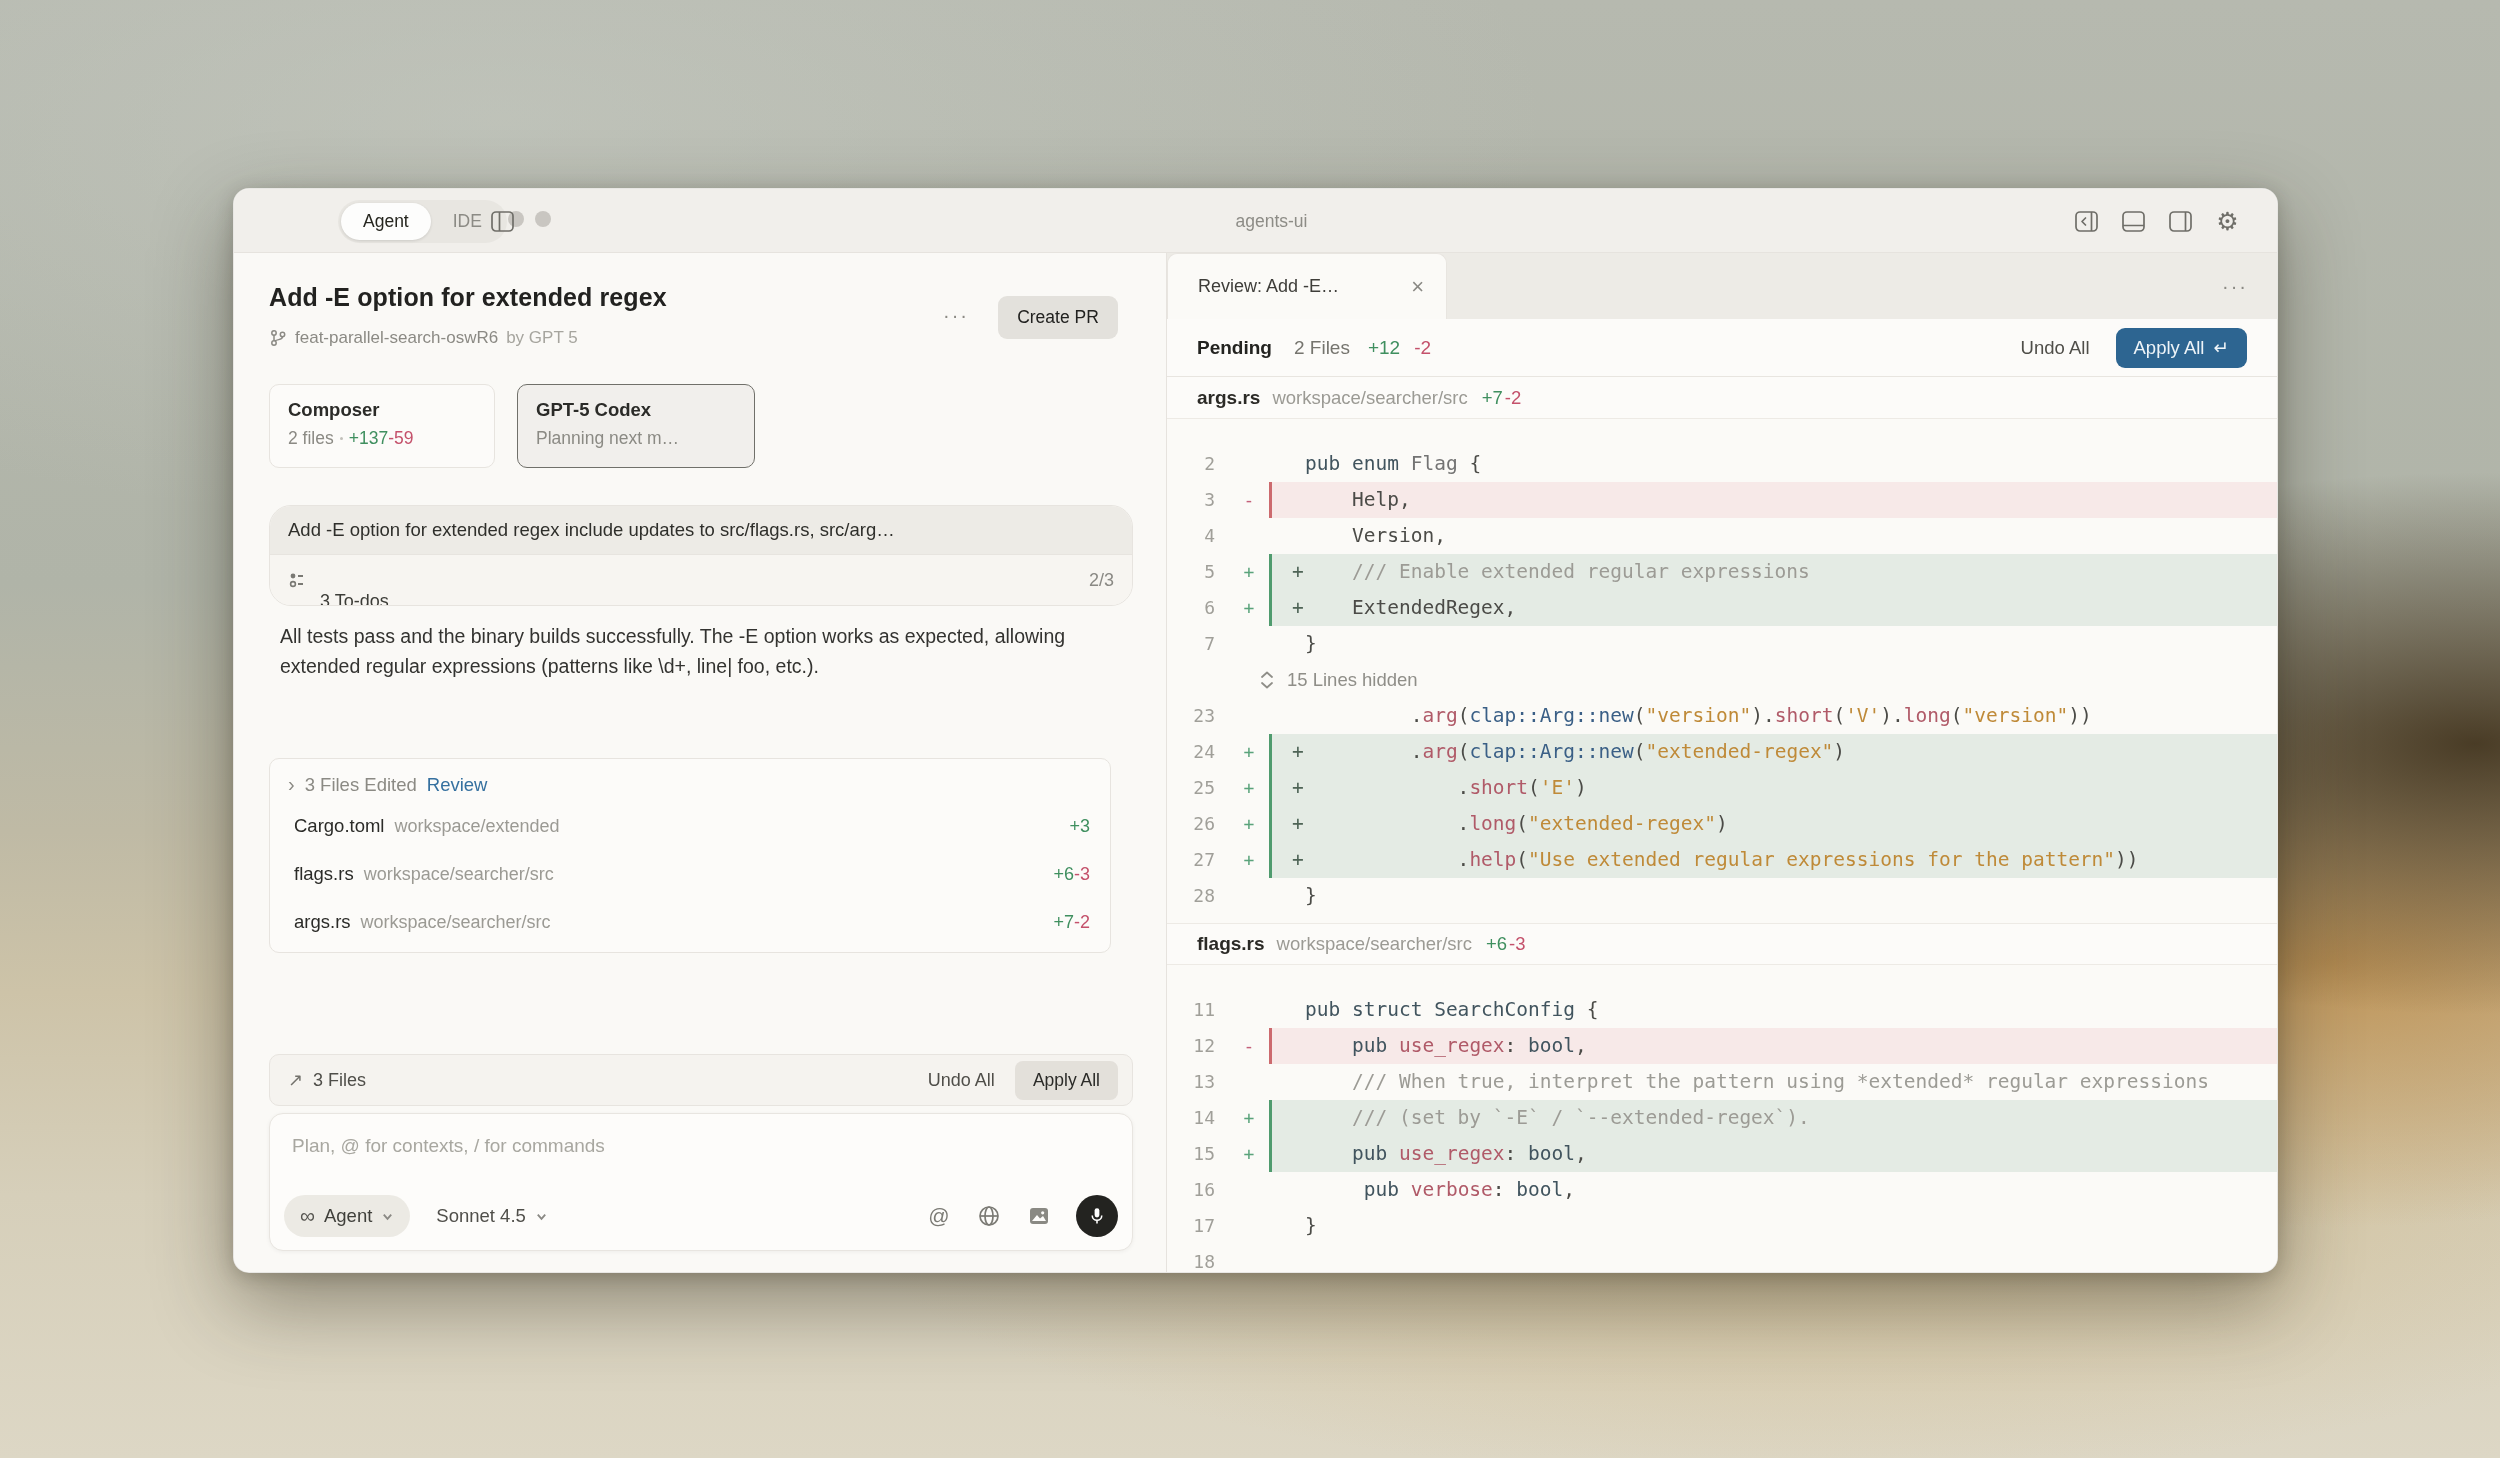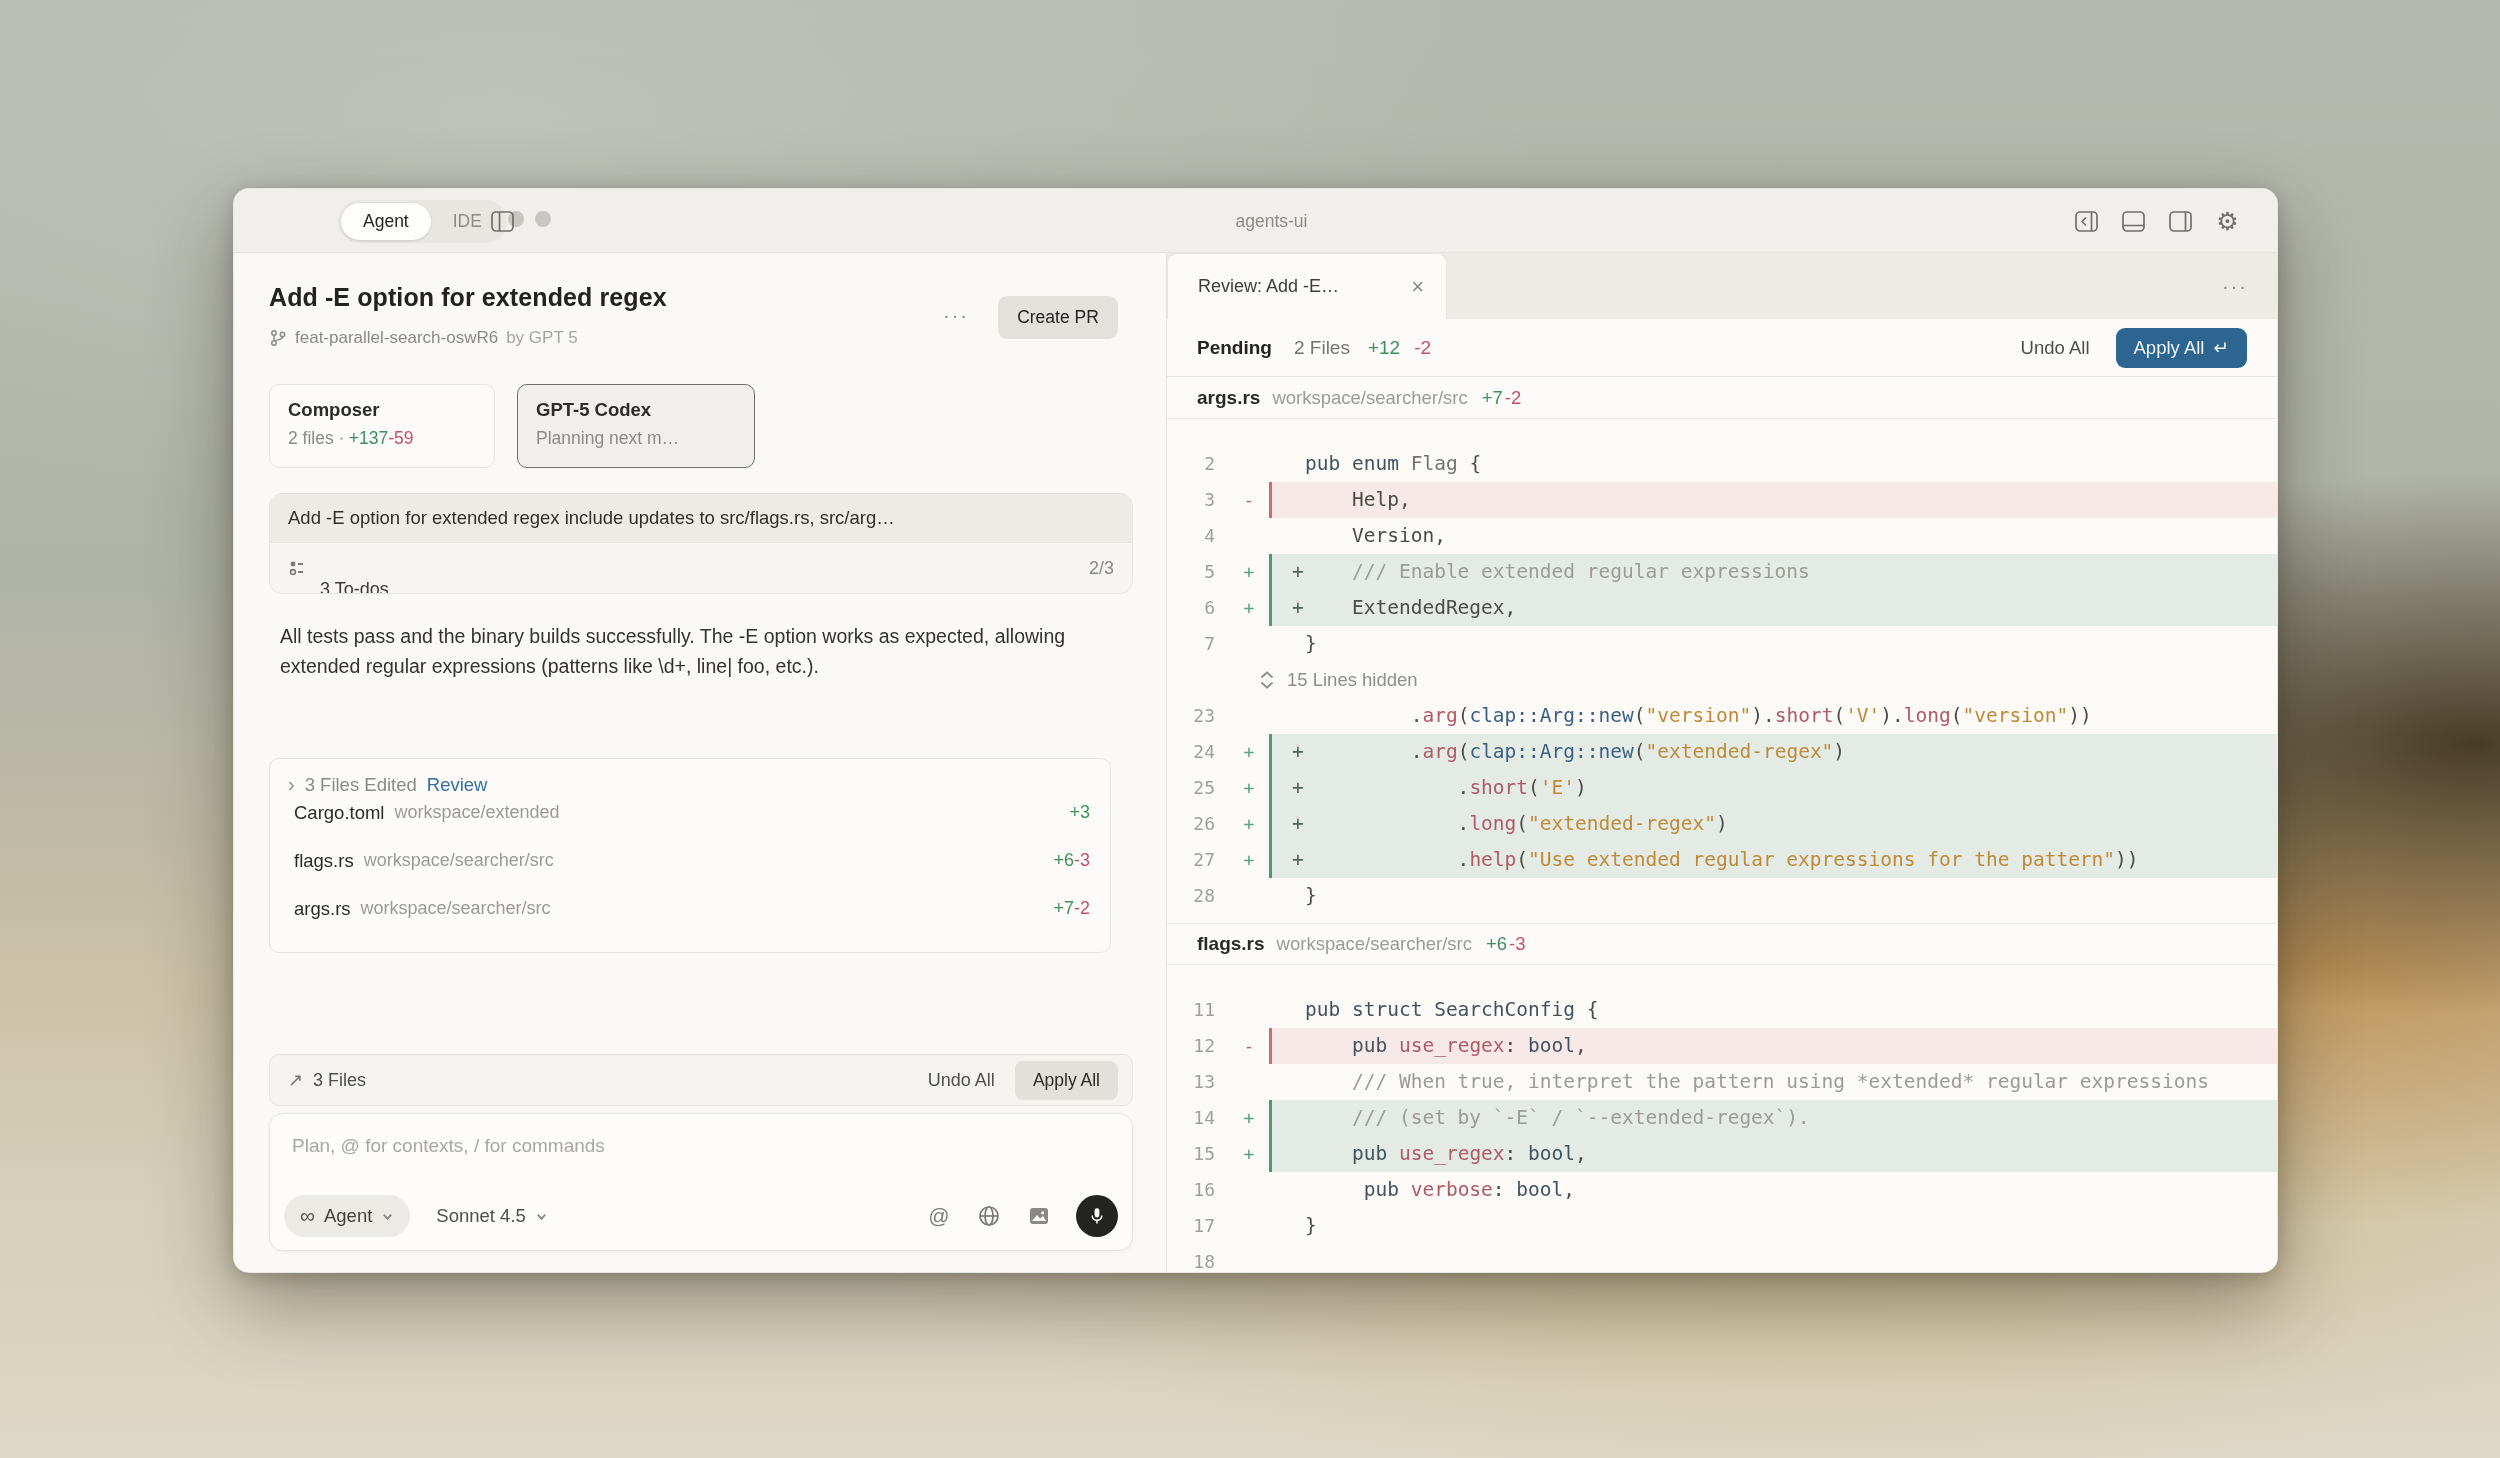--- a/index.html
+++ b/index.html
@@ -38,31 +38,31 @@
   .branch-row .by{ color:#a6a59e; }
   .menu-dots{ position:absolute; left:700px; top:44px; width:44px; height:36px; text-align:center; font-size:20px; letter-spacing:2px; color:#8b8a84; line-height:36px; border-radius:8px; }
   .create-pr{ position:absolute; left:764px; top:43px; width:120px; height:43px; background:#e3e1dc; border:none; border-radius:9px; font-size:17.5px; font-family:inherit; color:#222220; font-weight:500; }
   .agents{ position:absolute; left:35px; top:131px; display:flex; gap:22px; }
   .agent-card{ height:84px; background:#fcfbf9; border:1px solid #e7e4df; border-radius:10px; padding:14px 18px; }
   .agent-card.sel{ border:1.5px solid #70706a; background:#f1efec; }
   .agent-card .an{ font-size:18.5px; font-weight:600; color:#2b2b28; }
   .agent-card .am{ font-size:17.5px; color:#8b8a84; margin-top:7px; display:flex; gap:6px; align-items:center; }
   .dot-sep{ width:3px; height:3px; border-radius:50%; background:#c2c0ba; display:inline-block; }
   .plus{ color:#3f8f5f; } .minus{ color:#c4516b; }
-  .task-card{ position:absolute; left:35px; top:240px; width:864px; border:1px solid #e7e4df; border-radius:13px; overflow:hidden; }
+  .task-card{ position:absolute; left:35px; top:252px; width:864px; border:1px solid #e7e4df; border-radius:22px; overflow:hidden; }
   .task-top{ background:#edebe6; padding:13px 18px; font-size:18.5px; color:#2f2f2b; white-space:nowrap; overflow:hidden; }
   .task-bottom{ background:#f7f5f1; border-top:1px solid #e7e4df; height:51px; display:flex; align-items:center; padding:0 18px; }
   .task-bottom .tlabel{ font-size:18px; color:#3c3c37; margin-left:12px;margin-top:42px; }
   .task-bottom .tprog{ margin-left:auto; font-size:18px; color:#8a8984; }
   .summary{ position:absolute; left:46px; top:368px; width:818px; font-size:19.5px; line-height:30px; color:#333330; }
   .files-card{ position:absolute; left:35px; top:505px; width:842px; height:195px; background:#fcfbf9; border:1px solid #e7e4df; border-radius:10px; }
   .fc-header{ display:flex; align-items:center; gap:10px; padding:14px 18px 6px 18px; font-size:18.5px; color:#8b8a84; }
   .fc-header .chev{ color:#8b8a84; font-size:20px; }
   .fc-header .review{ color:#35709f; }
-  .file-row{ display:flex; height:48px; padding:0 20px 0 24px; font-size:18.5px; }
+  .file-row{ display:flex; align-items:center; height:48px; padding:0 20px 0 24px; font-size:18.5px; }
   .file-row .fname{ color:#2b2b28; font-weight:500; }
   .file-row .fpath{ color:#9b9a94; margin-left:10px; font-size:18px; }
   .file-row .fdiff{ margin-left:auto; font-size:18px; }
   .apply-bar{ position:absolute; left:35px; top:801px; width:864px; height:52px; background:#f5f3ef; border:1px solid #e7e4df; border-radius:10px; display:flex; align-items:center; padding:0 14px 0 18px; }
   .apply-bar .arrow{ color:#73726c; font-size:18px; }
   .apply-bar .fcount{ font-size:18px; color:#4f4e49; margin-left:10px; font-weight:500; }
   .apply-bar .undo{ margin-left:auto; font-size:18px; color:#4f4e49; background:none; border:none; font-family:inherit; padding:8px 14px; }
   .apply-bar .apply{ font-size:17.5px; color:#2b2b28; background:#e3e0da; border:none; border-radius:8px; font-family:inherit; padding:9px 18px; font-weight:500; margin-left:6px; }
   .composer{ position:absolute; left:35px; top:860px; width:864px; height:138px; background:#fdfcfa; border:1px solid #e8e5e0; border-radius:14px; box-shadow:0 1px 4px rgba(0,0,0,.05); }
   .composer input{ position:absolute; left:22px; top:16px; width:700px; height:32px; border:none; outline:none; background:transparent; font-family:inherit; font-size:19px; color:#be185d; }

